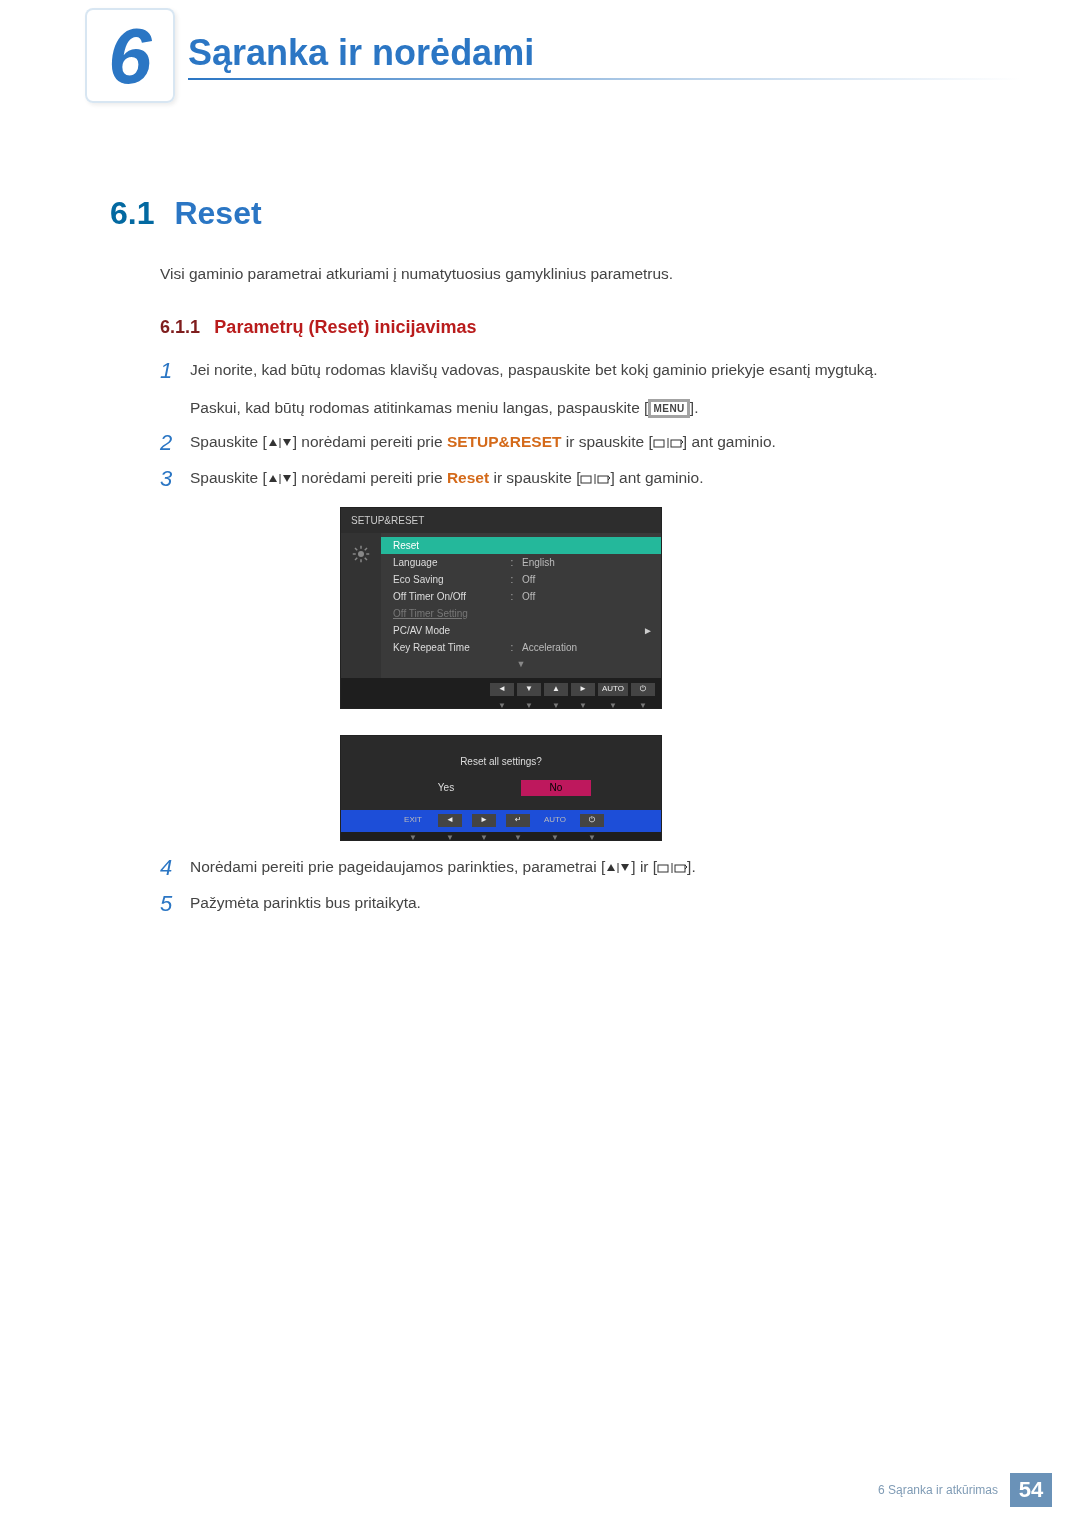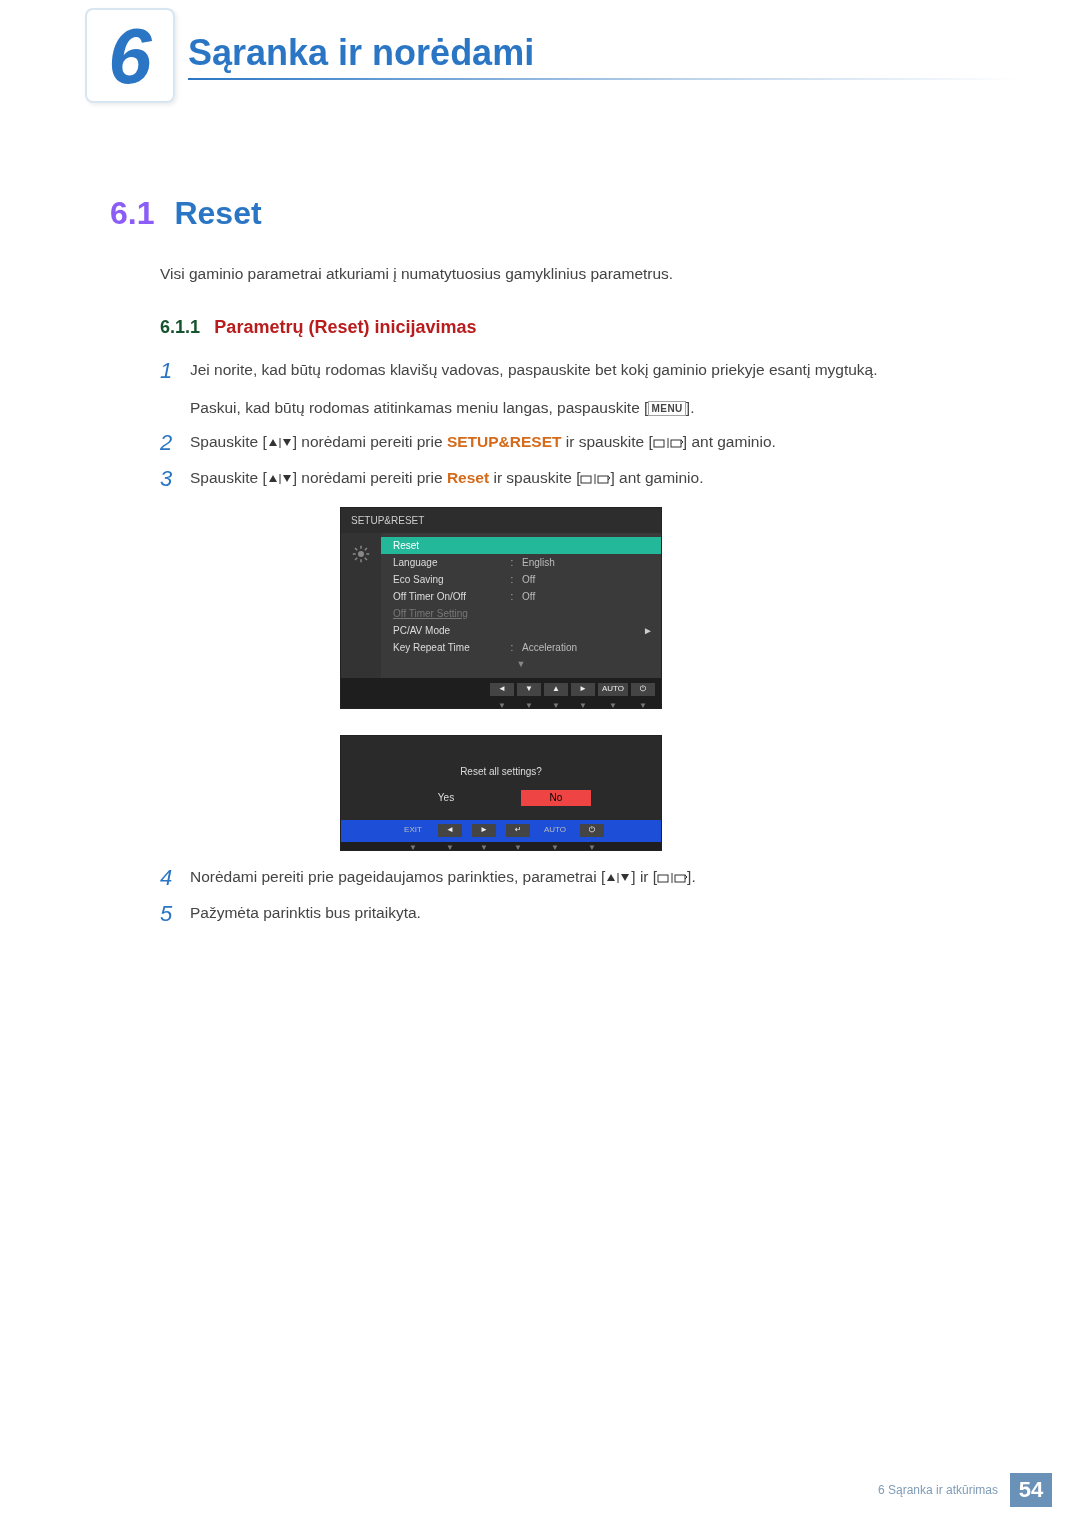--- a/index.html
+++ b/index.html
@@ -8,35 +8,35 @@
 
   
   .hdr { position: relative; height: 105px; }
   .chapnum-box { position: absolute; left: 85px; top: 8px; width: 90px; height: 95px; background: #fff; border-radius: 8px; box-shadow: inset 0 0 0 2px #d8e6f2, 2px 2px 4px rgba(0,0,0,.08); display: flex; align-items: center; justify-content: center; }
   .chapnum { font-size: 78px; font-weight: 700; color: #2b76c4; font-style: italic; line-height: 1; }
   .chaptitle { position: absolute; left: 188px; top: 32px; font-size: 36px; font-weight: 700; color: #2b76c4; }
   .rule { position: absolute; left: 188px; right: 60px; top: 78px; height: 2px; background: linear-gradient(to right,#2b76c4 0,#bcd3ea 60%,#fff 100%); }
 
   
   .section { margin: 90px 0 0 110px; }
-  .secnum { font-size: 32px; color: #8b5cf6; font-weight: 700; display: inline-block; width: 60px; }
+  .secnum { font-size: 32px; color: #0369a1; font-weight: 700; display: inline-block; width: 60px; }
   .sectitle { font-size: 32px; color: #2b76c4; font-weight: 700; }
 
   
   .body { margin: 30px 60px 0 160px; font-size: 15.5px; line-height: 1.55; color: #444; }
   .intro { margin-bottom: 28px; }
 
   .sub { margin: 26px 0 16px 0; }
-  .subnum { color: #14532d; font-weight: 700; font-size: 18px; margin-right: 10px; }
+  .subnum { color: #7f1d1d; font-weight: 700; font-size: 18px; margin-right: 10px; }
   .subtitle { color: #b91c1c; font-weight: 700; font-size: 18px; }
 
   .step { display: flex; margin: 10px 0 10px 0; }
   .stepnum { width: 30px; flex: 0 0 30px; font-size: 22px; color: #2b76c4; font-style: italic; font-weight: 400; line-height: 1.2; }
   .steptext { flex: 1; }
-  .menu-label { font-family: Arial; font-size: 10px; font-weight: 700; letter-spacing: .5px; border: 1px solid #a3a3a3; padding: 0 2px; display: inline-block; line-height: 1.3; position: relative; top: -1px; }
+  .menu-label { font-family: Arial; font-size: 10px; font-weight: 700; letter-spacing: .5px; border: 3px solid #a3a3a3; padding: 0 2px; display: inline-block; line-height: 1.3; position: relative; top: -1px; }
   .emph1 { color: #d46a1a; font-weight: 700; }
   .emph2 { color: #d46a1a; font-weight: 700; }
   .icon { display: inline-block; vertical-align: -2px; }
   .ico-updown svg, .ico-source svg { display: block; }
 
   
   .osd-wrap { margin: 14px 0 14px 180px; }
   .osd { width: 322px; background: #3a3a3a; color: #ddd; font-size: 10px; border: 1px solid #222; }
   .osd-title { background: #2d2d2d; padding: 5px 10px; font-size: 10px; color: #ccc; }
   .osd-body { display: flex; }
@@ -49,24 +49,24 @@
   .osd-row .lab { flex: 0 0 115px; }
   .osd-row .col { width: 8px; text-align: center; color: #aaa; }
   .osd-row .val { flex: 1; padding-left: 6px; color: #bbb; }
   .osd-row .arrow { color: #ccc; }
   .osd-footarrow { text-align: center; color: #888; font-size: 9px; padding: 2px 0; }
   .osd-nav { background: #1e1e1e; display: flex; justify-content: flex-end; align-items: center; height: 22px; padding-right: 6px; gap: 3px; }
   .osd-nav .btn { width: 24px; height: 13px; background: #444; color: #eee; font-size: 8px; display: flex; align-items: center; justify-content: center; }
   .osd-nav-caret { width: 24px; text-align: center; color: #777; font-size: 8px; }
 
   .osd2 { width: 322px; background: #2a2a2a; color: #ddd; font-size: 10px; border: 1px solid #222; margin-top: 26px; }
-  .osd2-q { text-align: center; padding: 28px 0 10px 0; font-size: 10px; color: #ddd; }
+  .osd2-q { text-align: center; padding: 18px 0 10px 0; font-size: 10px; color: #ddd; }
   .osd2-choices { display: flex; justify-content: center; gap: 40px; padding-bottom: 14px; }
   .choice { width: 70px; height: 16px; display: flex; align-items: center; justify-content: center; font-size: 10px; }
-  .choice.sel { background: #ef4444; color: #000; }
+  .choice.sel { background: #be185d; color: #000; }
   .osd2-nav { background: #1d4ed8; display: flex; justify-content: center; align-items: center; height: 22px; gap: 10px; }
   .osd2-nav .lbl { font-size: 8px; color: #bbb; width: 30px; text-align: center; }
   .osd2-nav .btn { width: 24px; height: 13px; background: #444; color: #eee; font-size: 8px; display: flex; align-items: center; justify-content: center; }
 
   
   .footer { position: absolute; bottom: 20px; right: 28px; display: flex; align-items: center; gap: 12px; }
   .foot-text { color: #7f9bb5; font-size: 12px; }
   .pagenum { background: #6a92b8; color: #fff; font-weight: 700; font-size: 22px; width: 42px; height: 34px; display: flex; align-items: center; justify-content: center; }
 </style>
 </head>

